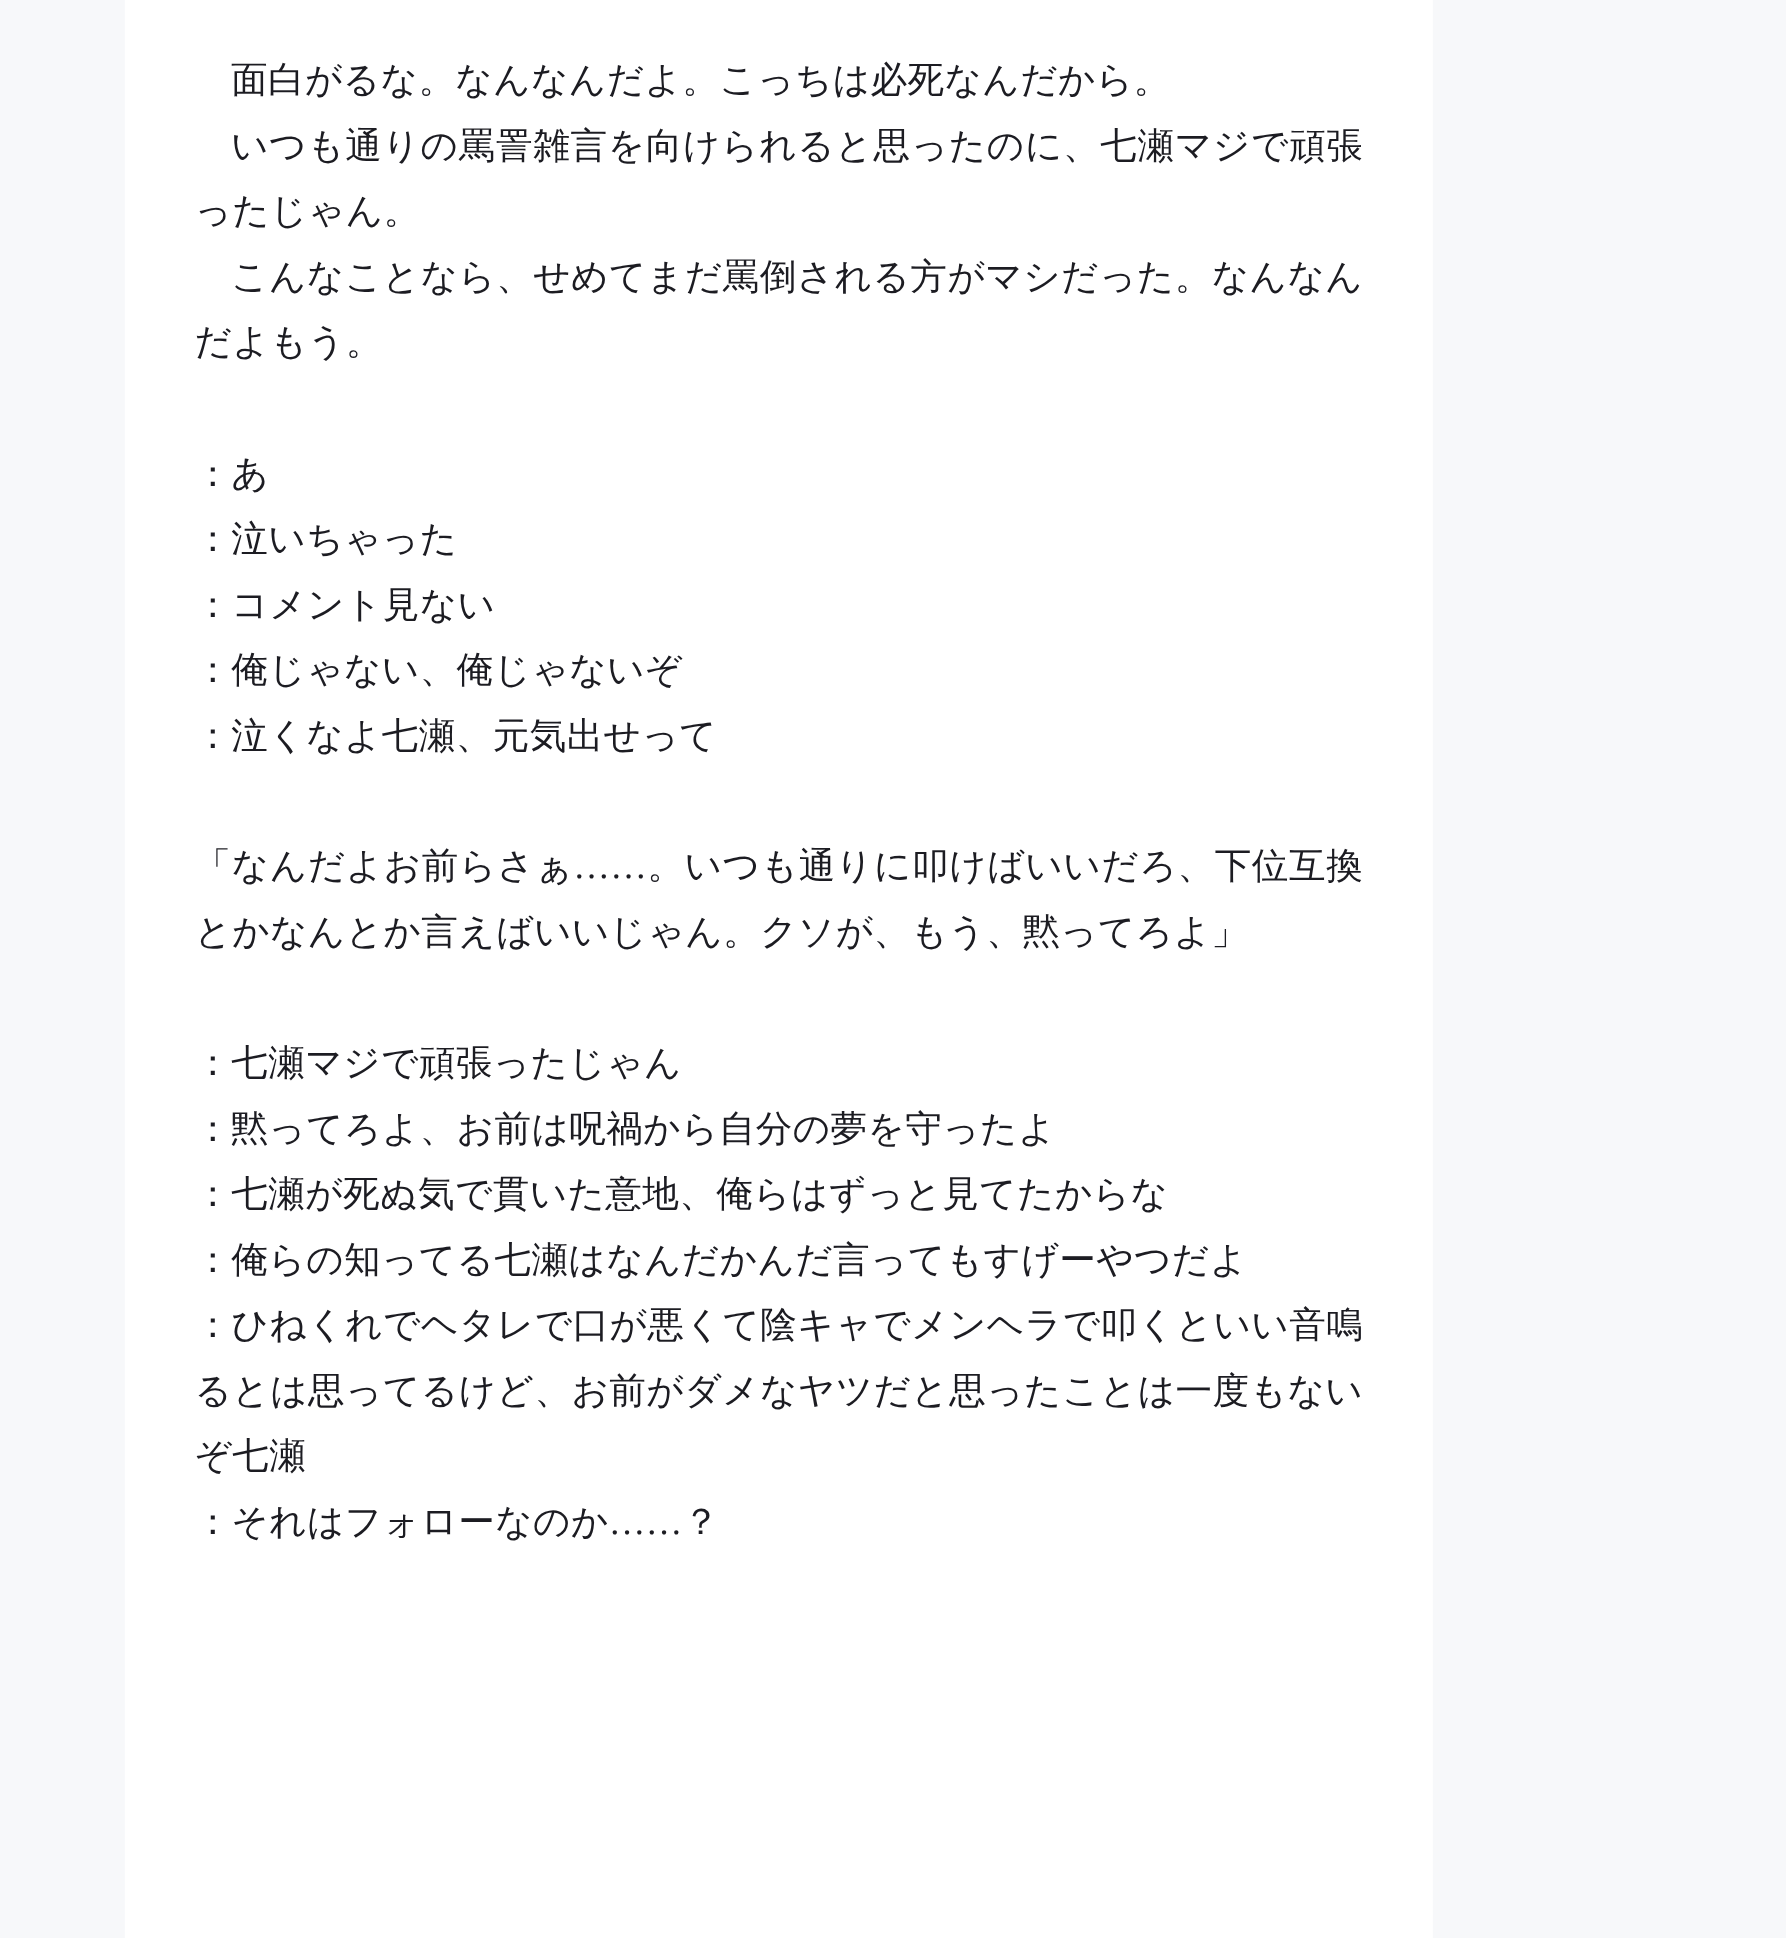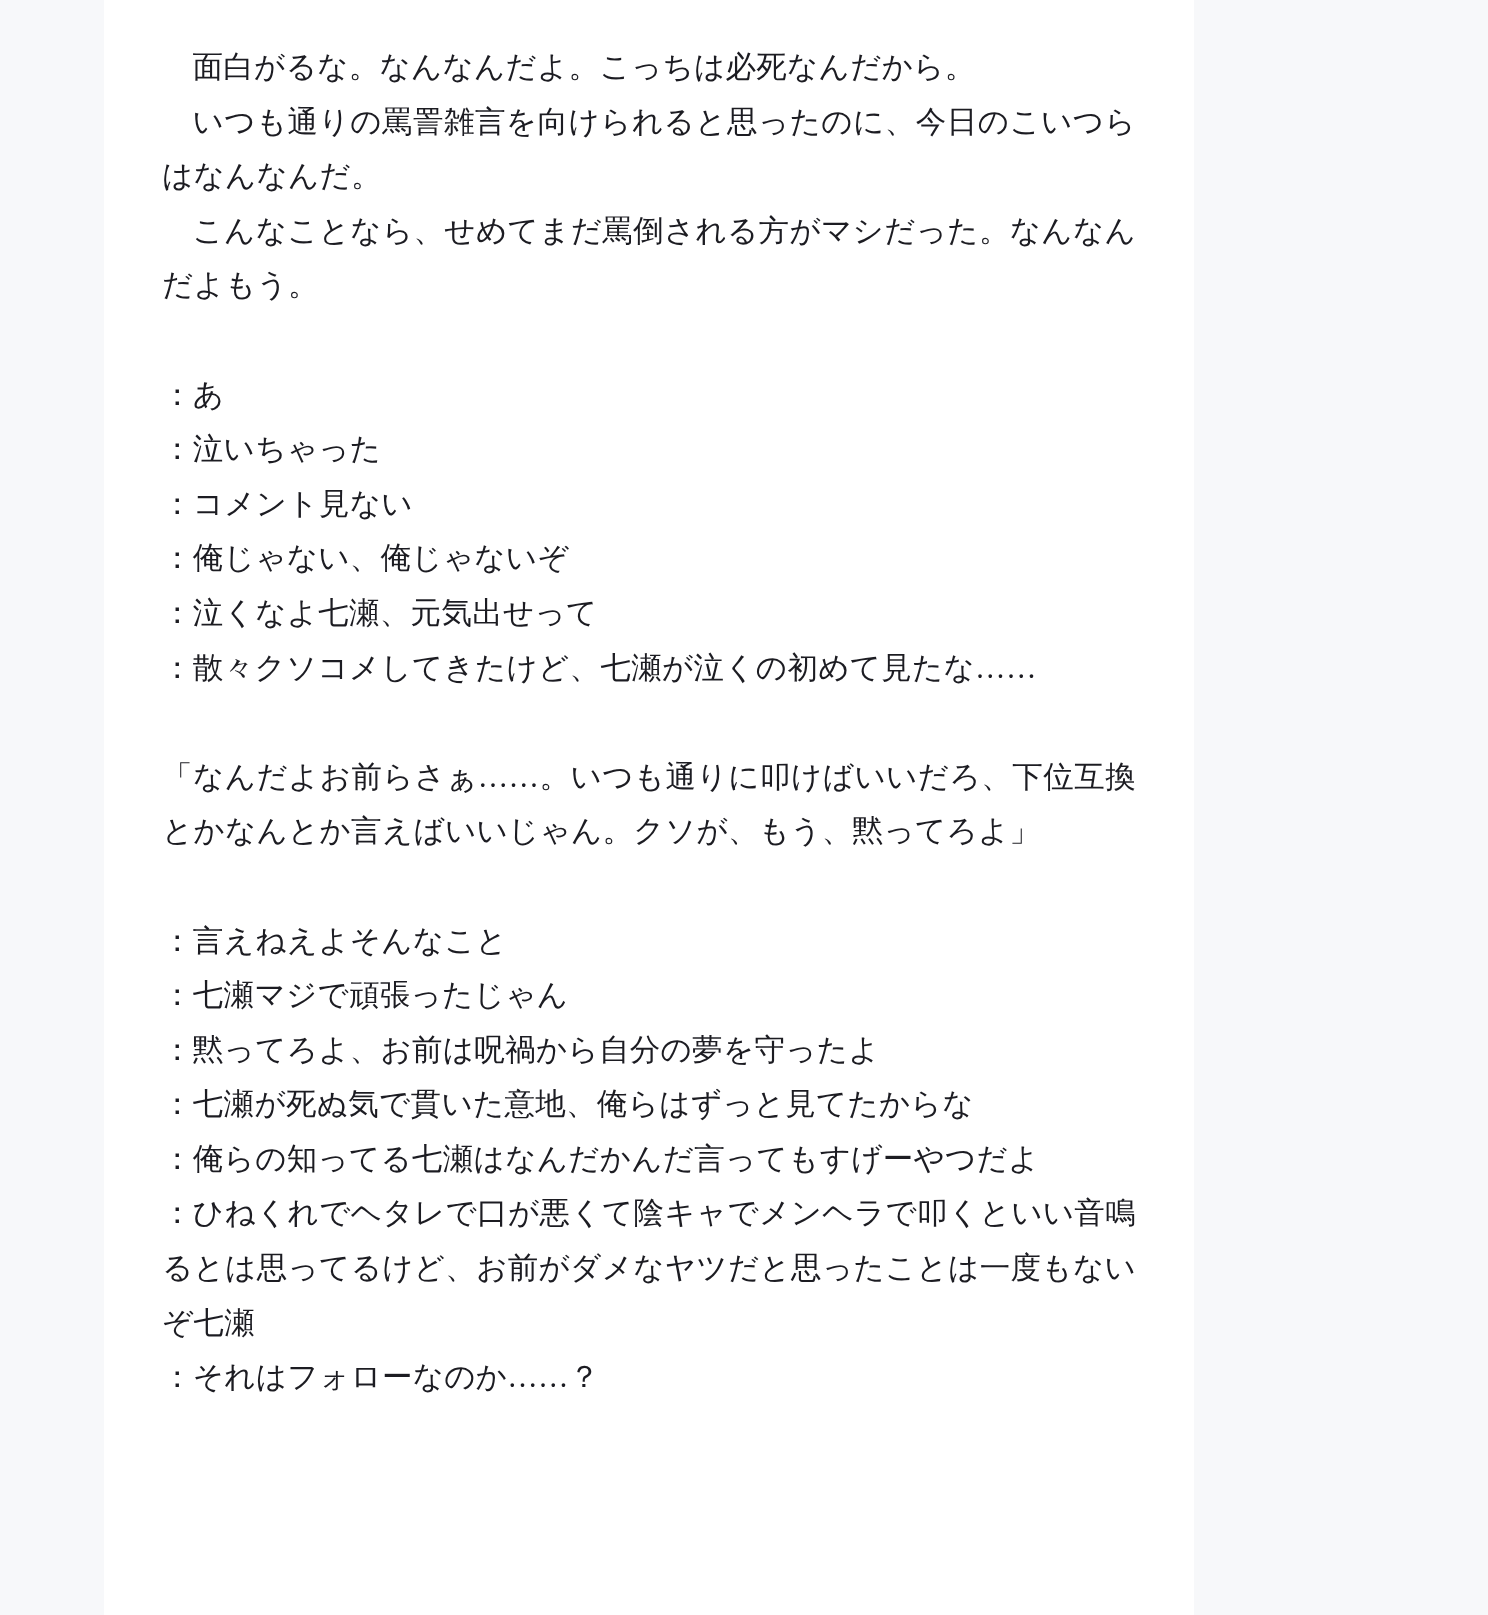--- a/index.html
+++ b/index.html
@@ -49,33 +49,31 @@
     height: 1.79em;
   }
 </style>
 </head>
 <body>
 
 <div class="page">
   <div class="sheet">
     <div class="novel-body" id="novel-body">
         <p class="para">面白がるな。なんなんだよ。こっちは必死なんだから。</p>
-        <p class="para">いつも通りの罵詈雑言を向けられると思ったのに、今日のこいつらはなんなんだ。</p>
+        <p class="para">いつも通りの罵詈雑言を向けられると思ったのに、七瀬マジで頑張ったじゃん。</p>
         <p class="para">こんなことなら、せめてまだ罵倒される方がマシだった。なんなんだよもう。</p>
         <p class="blank"></p>
         <p class="line">：あ</p>
         <p class="line">：泣いちゃった</p>
         <p class="line">：コメント見ない</p>
         <p class="line">：俺じゃない、俺じゃないぞ</p>
         <p class="line">：泣くなよ七瀬、元気出せって</p>
-        <p class="line">：散々クソコメしてきたけど、七瀬が泣くの初めて見たな……</p>
         <p class="blank"></p>
         <p class="line">「なんだよお前らさぁ……。いつも通りに叩けばいいだろ、下位互換とかなんとか言えばいいじゃん。クソが、もう、黙ってろよ」</p>
         <p class="blank"></p>
-        <p class="line">：言えねえよそんなこと</p>
         <p class="line">：七瀬マジで頑張ったじゃん</p>
         <p class="line">：黙ってろよ、お前は呪禍から自分の夢を守ったよ</p>
         <p class="line">：七瀬が死ぬ気で貫いた意地、俺らはずっと見てたからな</p>
         <p class="line">：俺らの知ってる七瀬はなんだかんだ言ってもすげーやつだよ</p>
         <p class="line">：ひねくれでヘタレで口が悪くて陰キャでメンヘラで叩くといい音鳴るとは思ってるけど、お前がダメなヤツだと思ったことは一度もないぞ七瀬</p>
         <p class="line">：それはフォローなのか……？</p>
         <p class="blank"></p>
       </div>
   </div>
 </div>

